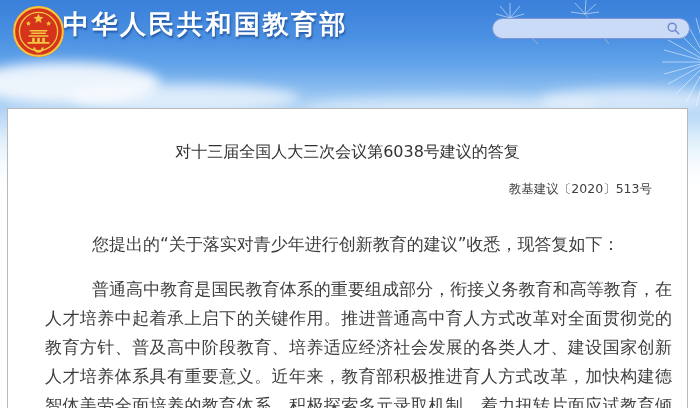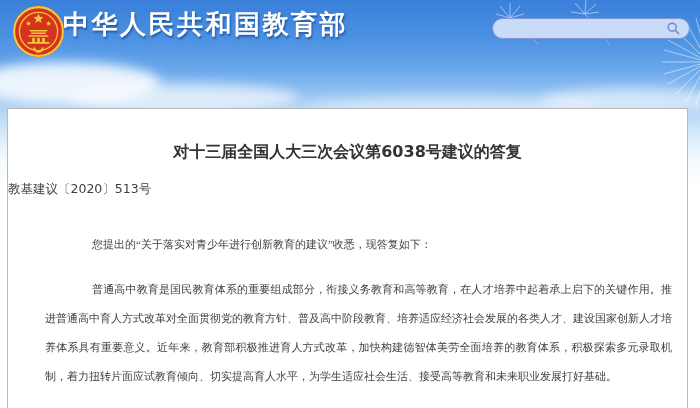--- a/index.html
+++ b/index.html
@@ -52,29 +52,29 @@
   }
   .breadcrumb a { color:#4c4c4c; text-decoration:none; cursor:pointer; }
   .breadcrumb .sep { margin:0 7px; color:#5a5a5a; font-size:10px; }
   
   .panel {
     position:absolute; left:7px; top:108px; width:681px; height:312px;
     background:#ffffff; border:1px solid #b9b9b9;
   }
   .doc-title {
     margin-top:31px; text-align:center;
-    font-size:16px; line-height:24px; font-weight:bold; color:#333333;
+    font-size:16px; line-height:24px; font-weight:normal; color:#333333;
   }
   .doc-number {
-    margin:16px 35px 0 0; 
+    margin:16px 35px 0 0; text-align:right;
     font-size:12.5px; line-height:18px; color:#3f3f3f;
   }
   .doc-body { padding:0 15px 0 37px; color:#3e3e3e; }
   .doc-body p {
-    font-size:11px; line-height:29px; text-align:justify; text-indent:47px;font-family:Liberation Serif, serif;
+    font-size:17px; line-height:29px; text-align:justify; text-indent:47px;
   }
   .doc-body p.p1 { margin-top:32px; }
   .doc-body p.p2 { margin-top:16px; }
 </style>
 </head>
 <body>
 
 <div class="page">
 
   <div class="cloud c1"></div>

